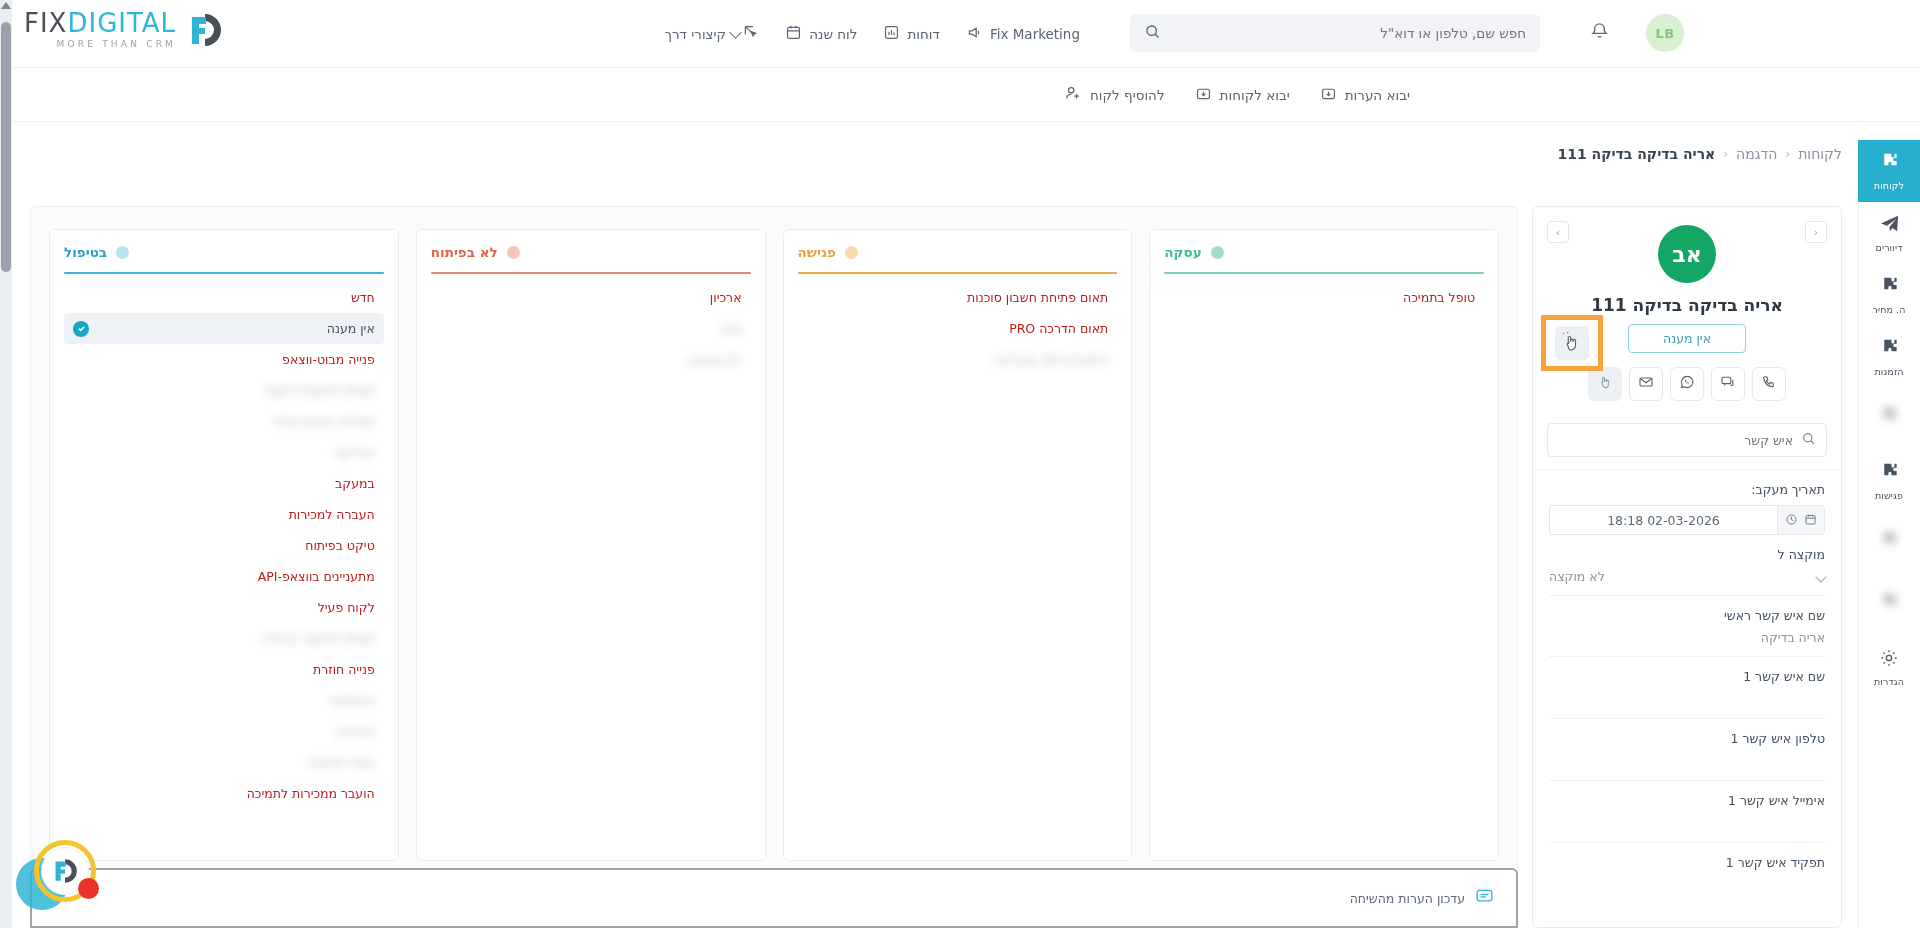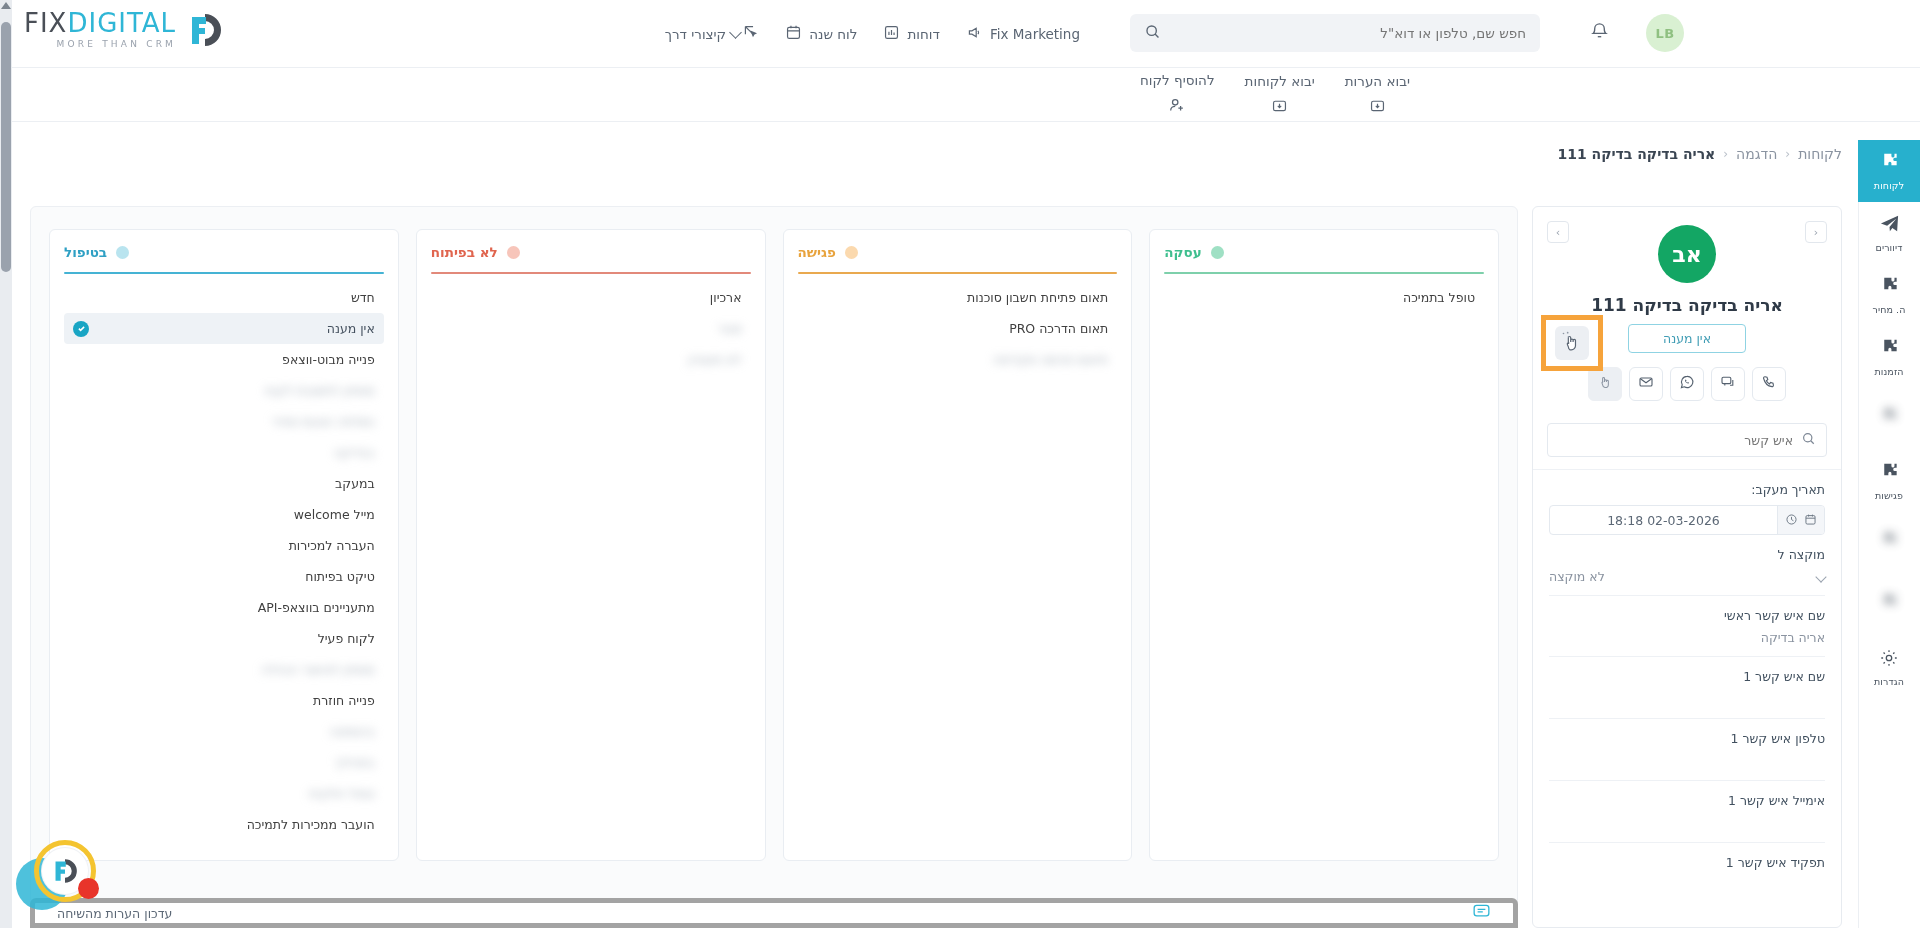--- a/index.html
+++ b/index.html
@@ -50,21 +50,21 @@
     font-size:13px; font-weight:600; letter-spacing:.5px; direction:ltr;
   }
 
   
   .subbar {
     position:absolute; top:68px; right:0; left:0; height:54px;
     background:#fff; border-bottom:1px solid #eceff3;
     display:flex; align-items:center; justify-content:flex-start;
     padding-right:510px; gap:30px; z-index:18;
   }
-  .sub-item { display:flex; align-items:center; gap:8px; color:#5a6573; font-size:13.5px; cursor:pointer; white-space:nowrap;flex-direction:column;}
+  .sub-item { display:flex; align-items:center; gap:8px; color:#5a6573; font-size:13.5px; cursor:pointer; white-space:nowrap;}
 
   
   .rail {
     position:absolute; top:140px; right:0; width:62px; bottom:0;
     background:#fff; border-left:1px solid #eceff3; z-index:15;
     padding-top:0;
   }
   .rail-item {
     width:62px; height:62px; display:flex; flex-direction:column;
     align-items:center; justify-content:center; gap:4px; cursor:pointer;
@@ -149,36 +149,36 @@
   }
   .col {
     flex:1; background:#fff; border:1px solid #e9edf2; border-radius:6px;
     min-height:632px; padding:14px 14px 10px;
   }
   .col-head { display:flex; align-items:center; justify-content:flex-start; gap:9px; flex-direction:row-reverse; }
   .col-title { font-size:13.5px; font-weight:700; }
   .col-dot { width:13px; height:13px; border-radius:50%; }
   .col-rule { height:2px; margin:12px 0 8px; border-radius:2px; }
   .card-item {
-    font-size:12.5px; color:#404040; padding:8px 9px; text-align:right;
+    font-size:12.5px; color:#b91c1c; padding:8px 9px; text-align:right;
     border-radius:4px; cursor:pointer; position:relative;
   }
   .card-item.selected { background:#eef2f6; color:#44505e; }
   .card-item .chk {
     position:absolute; left:9px; top:50%; transform:translateY(-50%);
     width:16px; height:16px; border-radius:50%; background:#19a5c4;
     display:flex; align-items:center; justify-content:center; color:#fff; font-size:10px;
   }
   .card-item.blurred { filter:blur(5px); color:#a9b2bc; }
 
   
   .bottombar {
-    position:absolute; bottom:0; right:402px; left:30px; height:30px;
-    background:#fff; border:5px solid #a3a3a3; border-radius:6px 6px 0 0;
-    display:flex; align-items:center; justify-content:space-between;
+    position:absolute; bottom:0; right:402px; left:30px; height:60px;
+    background:#fff; border:2px solid #a3a3a3; border-radius:6px 6px 0 0;
+    display:flex; align-items:center; justify-content:flex-end;
     padding:0 22px; gap:10px; flex-direction:row-reverse; z-index:12;
   }
   .bottombar .bb-label { font-size:12.5px; color:#5c6876; }
 
   
   .float-widget { position:absolute; left:16px; bottom:8px; width:86px; height:86px; z-index:30; }
   .fw-ring { position:absolute; left:18px; top:6px; width:62px; height:62px; border-radius:50%; border:5px solid #f4c430; }
   .fw-teal { position:absolute; left:0px; top:24px; width:52px; height:52px; border-radius:50%; background:#2fb6d6; opacity:.85; }
   .fw-core {
     position:absolute; left:26px; top:14px; width:46px; height:46px; border-radius:50%; background:#fff;
@@ -573,21 +573,20 @@
               <path d="M2.5 6.2l2.3 2.3L9.5 3.8"></path>
             </svg>
         </span>
         <span>אין מענה</span>
       </div>
       <div class="card-item">פנייה מבוט-ווצאפ</div>
       <div class="card-item blurred">ממתין לתשובת לקוח</div>
       <div class="card-item blurred">נשלחה הצעת מחיר</div>
       <div class="card-item blurred">בבדיקה</div>
       <div class="card-item">במעקב</div>
-      <div class="card-item">מייל welcome</div>
       <div class="card-item">העברה למכירות</div>
       <div class="card-item">טיקט בפיתוח</div>
       <div class="card-item">מתעניינים בווצאפ-API</div>
       <div class="card-item">לקוח פעיל</div>
       <div class="card-item blurred">ממתין לאישור הנהלה</div>
       <div class="card-item">פנייה חוזרת</div>
       <div class="card-item blurred">בהמתנה</div>
       <div class="card-item blurred">בתהליך</div>
       <div class="card-item blurred">טופל חלקית</div>
       <div class="card-item">הועבר ממכירות לתמיכה</div>

